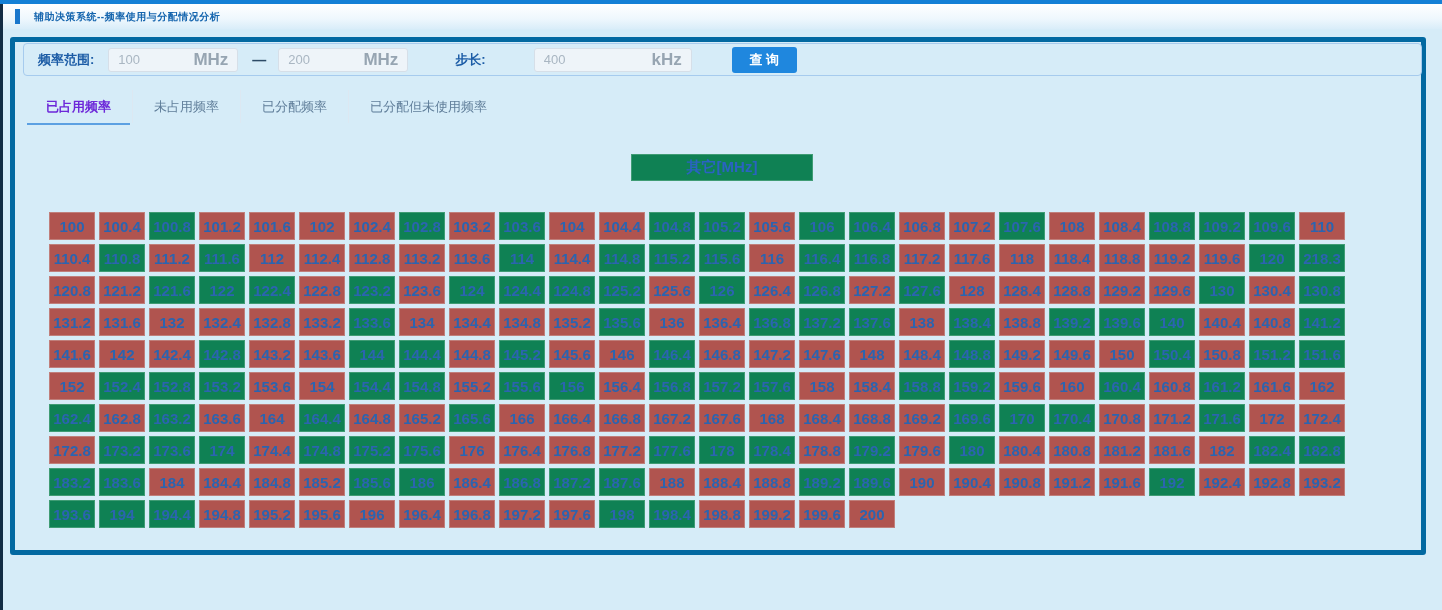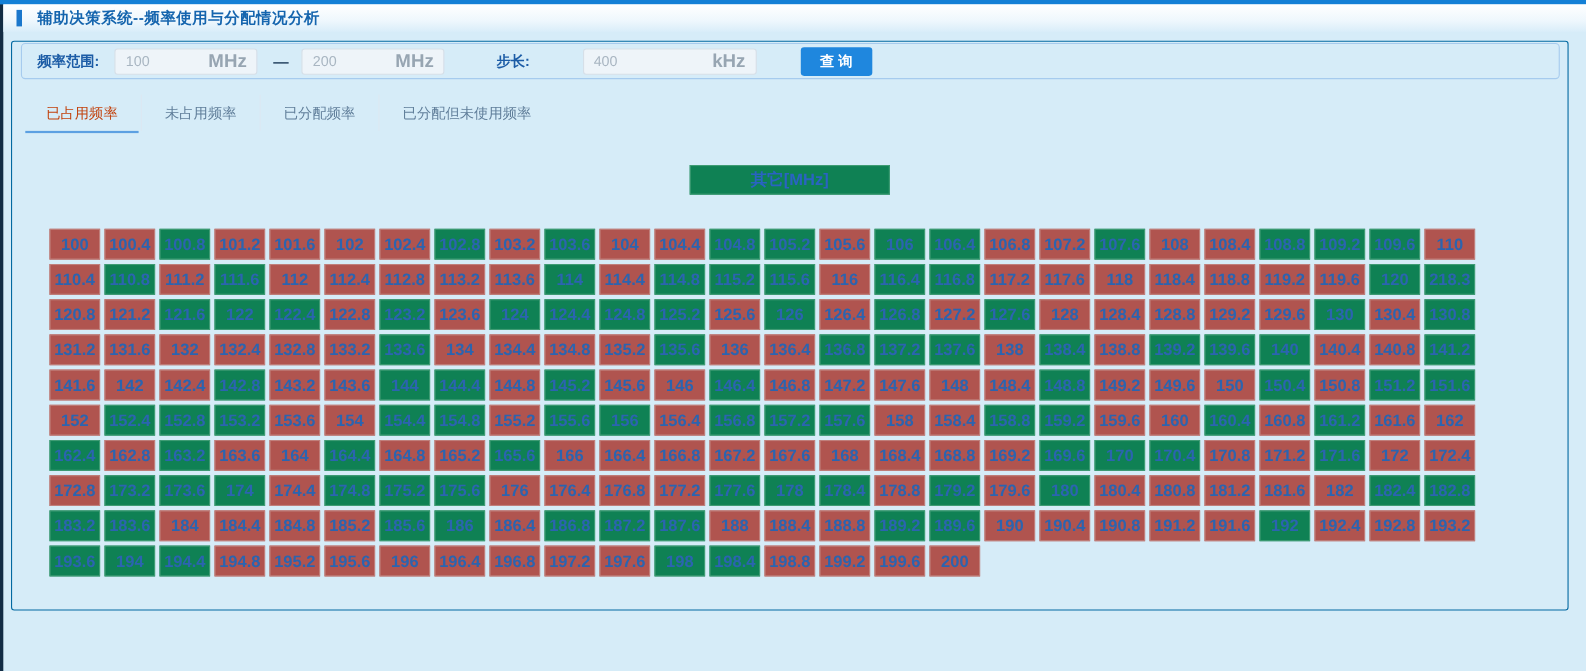--- a/index.html
+++ b/index.html
@@ -5,24 +5,24 @@
   * { margin:0; padding:0; box-sizing:border-box; }
   html,body { width:1442px; height:610px; overflow:hidden;
     font-family:"Liberation Sans","DejaVu Sans",sans-serif;
     background:#d6ecf8; }
   .left-edge { position:absolute; left:0; top:0; width:3px; height:610px; background:#122c44; }
   .top-strip { position:absolute; left:0; top:0; width:1442px; height:4px; background:#1480d6; }
   .header { position:absolute; left:3px; top:4px; width:1439px; height:25px;
     background:linear-gradient(180deg,#ffffff 0%,#eef7fd 60%,#d9edf9 100%);
     display:flex; align-items:center; }
   .title-accent { width:5px; height:15px; background:#1a77cc; margin-left:12px; }
-  .page-title { margin-left:14px; font-size:14px; font-weight:bold; color:#1565ae; letter-spacing:0.5px; }
+  .page-title { margin-left:14px; font-size:10px; font-weight:bold; color:#1565ae; letter-spacing:0.5px; }
 
   .panel { position:absolute; left:10px; top:37px; width:1416px; height:518px;
-    border:1px solid #0369a1; border-radius:3px; }
+    border:5px solid #0369a1; border-radius:3px; }
 
   .form-box { position:absolute; left:8px; top:1px; width:1399px; height:33px;
     border:1px solid #a6cbee; border-radius:4px;
     display:flex; align-items:center; padding-left:14px; }
   .form-label { font-size:13px; font-weight:bold; color:#1c5ca6; }
   .freq-input { position:relative; width:130px; height:24px; margin-left:14px;
     background:#eef4f9; border:1px solid #d6dfe8; border-radius:3px;
     display:flex; align-items:center; }
   .freq-input input { width:80px; border:none; background:transparent; outline:none;
     font-size:13px; color:#a9b6c2; padding-left:9px;
@@ -32,21 +32,21 @@
   .range-dash { margin:0 12px 0 14px; font-size:14px; font-weight:bold; color:#2c4a66; }
   .gap-step { margin-left:47px; }
   .query-btn { margin-left:40px; width:65px; height:26px; background:#1f87de; border:none;
     border-radius:3px; color:#ffffff; font-size:13px; font-weight:bold; cursor:pointer;
     font-family:"Liberation Sans","DejaVu Sans",sans-serif; }
 
   .tabs { position:absolute; left:10px; top:48px; display:flex; }
   .tab { position:relative; height:33px; line-height:33px; padding:0 21px;
     font-size:13px; color:#5f7d99; cursor:pointer; border-right:1px solid #dce8f2; }
   .tab:last-child { border-right:none; }
-  .tab.active { color:#c2410c; font-weight:normal; }
+  .tab.active { color:#6d28d9; font-weight:bold; }
   .tab.active::after { content:""; position:absolute; left:2px; right:2px; bottom:-2px;
     height:2px; background:#5ca0e2; }
 
   .legend { position:absolute; left:0; top:112px; width:1414px;
     display:flex; justify-content:center; }
   .legend-item { width:182px; height:27px; display:flex; align-items:center; justify-content:center;
     font-size:15px; font-weight:bold; color:#2a63c2; cursor:pointer; }
   .legend-occupied { background:#b0544f; border:1px solid #c28581; margin-right:10px; }
   .legend-other { background:#0f8154; border:1px solid #3f9c74; }
 

